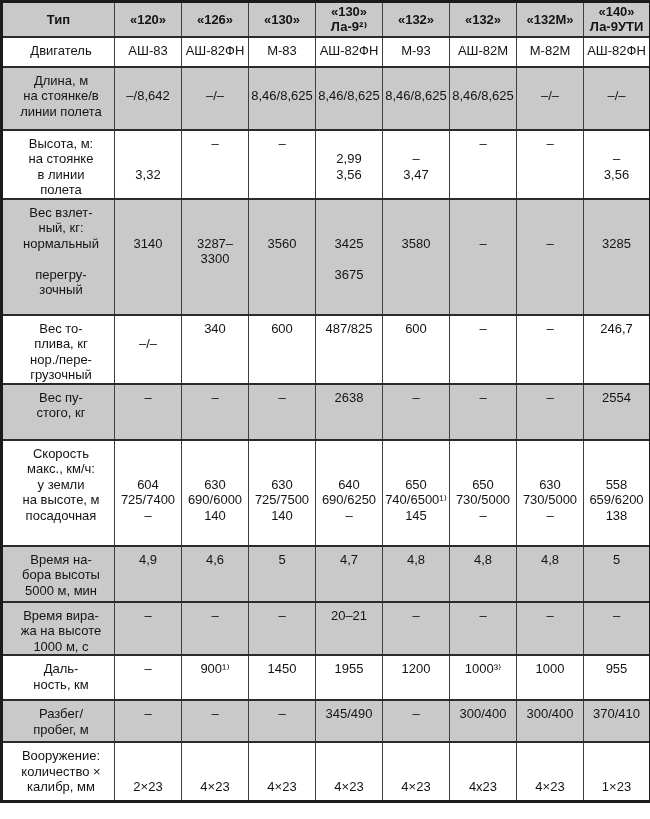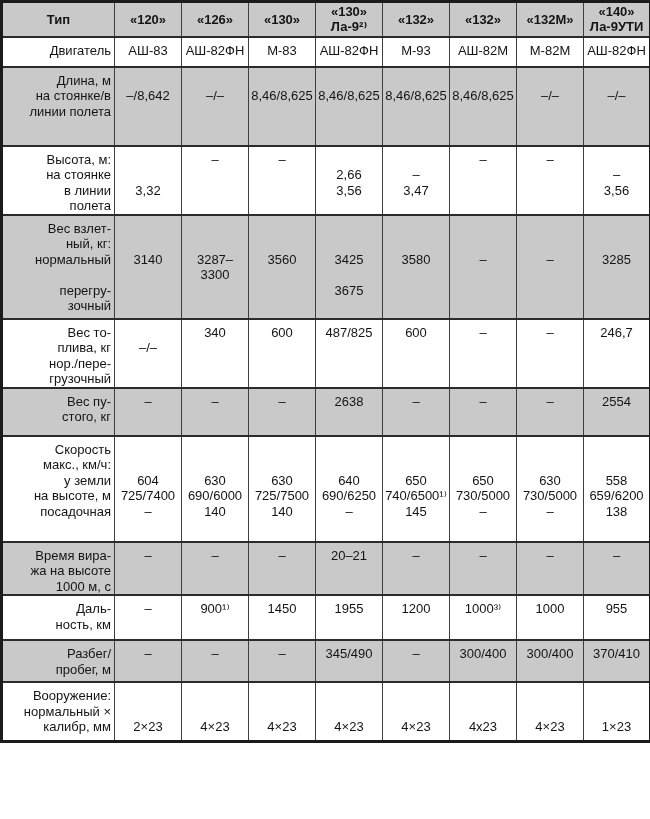--- a/index.html
+++ b/index.html
@@ -17,21 +17,21 @@
   td{
     border-left:1px solid #3f3f3f;
     border-top:2px solid #2b2b2b;
     vertical-align:top;
     font-size:13px;line-height:15.5px;
     white-space:pre-line;
     overflow:hidden;
     padding:0;
   }
   td.val{text-align:center;padding-top:5px;}
-  td.lbl{text-align:right;padding:5px 3px 0 8px;}
+  td.lbl{text-align:center;padding:5px 3px 0 8px;}
   tr.shaded td{background:#c9c9c9;}
   tr.hdr td{
     vertical-align:middle;font-weight:bold;text-align:center;
     padding-top:0;
   }
   tr.hdr td.lbl{padding:0;}
 </style>
 </head>
 <body>
 
@@ -68,21 +68,21 @@
     <td class="val">АШ-83</td>
     <td class="val">АШ-82ФН</td>
     <td class="val">М-83</td>
     <td class="val">АШ-82ФН</td>
     <td class="val">М-93</td>
     <td class="val">АШ-82М</td>
     <td class="val">М-82М</td>
     <td class="val">АШ-82ФН</td>
   </tr>
 
-  <tr class="shaded" style="height:79px">
+  <tr class="shaded" style="height:63px">
     <td class="lbl">Длина, м
 на стоянке/в
 линии полета</td>
     <td class="val">
 –/8,642</td>
     <td class="val">
 –/–</td>
     <td class="val">
 8,46/8,625</td>
     <td class="val">
@@ -101,33 +101,33 @@
     <td class="lbl">Высота, м:
 на стоянке
 в линии
 полета</td>
     <td class="val">
 
 3,32</td>
     <td class="val">–</td>
     <td class="val">–</td>
     <td class="val">
-2,66
+2,99
 3,56</td>
     <td class="val">
 –
 3,47</td>
     <td class="val">–</td>
     <td class="val">–</td>
     <td class="val">
 –
 3,56</td>
   </tr>
 
-  <tr class="shaded" style="height:104px">
+  <tr class="shaded" style="height:116px">
     <td class="lbl">Вес взлет-
 ный, кг:
 нормальный
 
 перегру-
 зочный</td>
     <td class="val">
 
 3140</td>
     <td class="val">
@@ -165,21 +165,21 @@
 –/–</td>
     <td class="val">340</td>
     <td class="val">600</td>
     <td class="val">487/825</td>
     <td class="val">600</td>
     <td class="val">–</td>
     <td class="val">–</td>
     <td class="val">246,7</td>
   </tr>
 
-  <tr class="shaded" style="height:48px">
+  <tr class="shaded" style="height:56px">
     <td class="lbl">Вес пу-
 стого, кг</td>
     <td class="val">–</td>
     <td class="val">–</td>
     <td class="val">–</td>
     <td class="val">2638</td>
     <td class="val">–</td>
     <td class="val">–</td>
     <td class="val">–</td>
     <td class="val">2554</td>
@@ -226,20 +226,33 @@
 630
 730/5000
 –</td>
     <td class="val">
 
 558
 659/6200
 138</td>
   </tr>
 
+  <tr class="shaded" style="height:56px">
+    <td class="lbl">Время на-
+бора высоты
+5000 м, мин</td>
+    <td class="val">4,9</td>
+    <td class="val">4,6</td>
+    <td class="val">5</td>
+    <td class="val">4,7</td>
+    <td class="val">4,8</td>
+    <td class="val">4,8</td>
+    <td class="val">4,8</td>
+    <td class="val">5</td>
+  </tr>
 
 
   <tr class="shaded" style="height:52px">
     <td class="lbl">Время вира-
 жа на высоте
 1000 м, с</td>
     <td class="val">–</td>
     <td class="val">–</td>
     <td class="val">–</td>
     <td class="val">20–21</td>
@@ -270,21 +283,21 @@
     <td class="val">–</td>
     <td class="val">345/490</td>
     <td class="val">–</td>
     <td class="val">300/400</td>
     <td class="val">300/400</td>
     <td class="val">370/410</td>
   </tr>
 
   <tr style="height:59px">
     <td class="lbl">Вооружение:
-нормальный ×
+количество ×
 калибр, мм</td>
     <td class="val">
 
 2×23</td>
     <td class="val">
 
 4×23</td>
     <td class="val">
 
 4×23</td>

